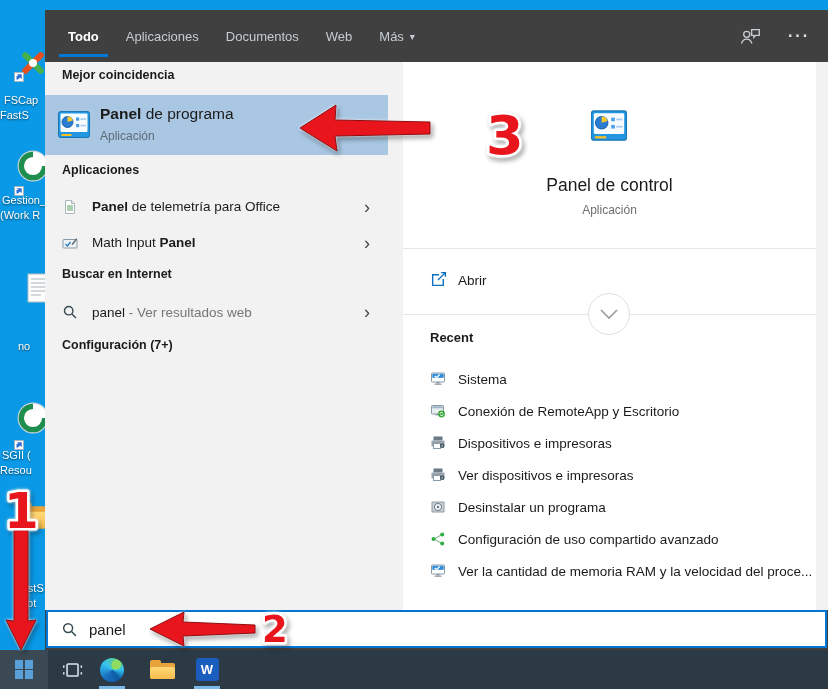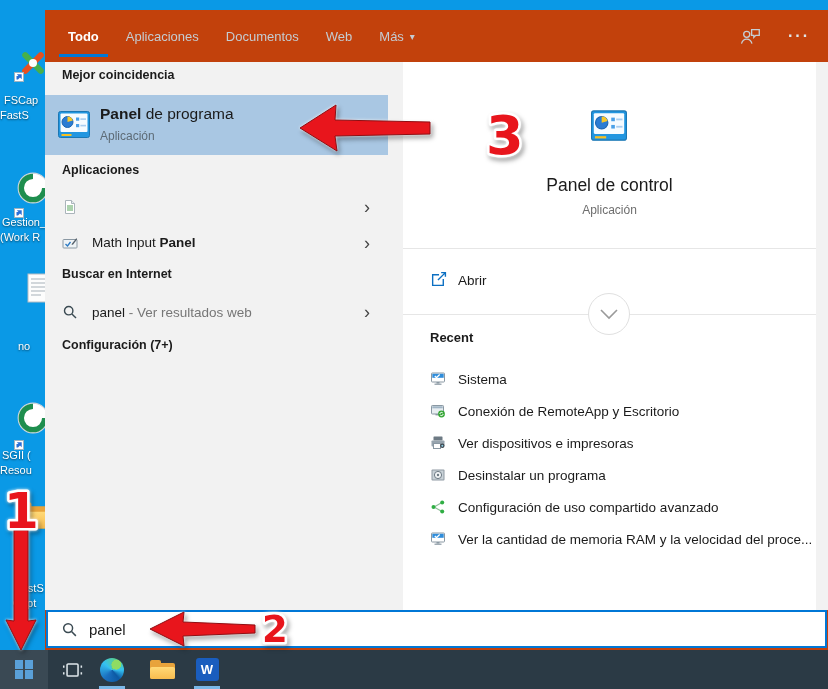--- a/index.html
+++ b/index.html
@@ -7,21 +7,21 @@
   body { font-family:"Liberation Sans", sans-serif; }
   .screen { position:relative; width:828px; height:689px; background:#0a99e6; overflow:hidden; }
 
   
   .desk-item { position:absolute; color:#fff; font-size:11px; text-shadow:0 1px 2px rgba(0,0,0,.6); }
   .desk-item .dlabel { position:absolute; white-space:nowrap; }
   .badge { position:absolute; left:0; bottom:0; width:10px; height:10px; background:#fff; border:1px solid #9fb2c0; }
   .badge svg { display:block; }
 
   
-  .window { position:absolute; left:45px; top:10px; width:783px; height:640px; background:#c2410c; z-index:5; }
+  .window { position:absolute; left:45px; top:10px; width:783px; height:640px; background:#404040; z-index:5; }
   .win-header { position:absolute; left:0; top:0; width:100%; height:52px; display:flex; align-items:stretch; }
   .tabs { display:flex; align-items:stretch; padding-left:23px; gap:27px; }
   .tab { position:relative; display:flex; align-items:center; color:#c5ccd2; font-size:13px; cursor:default; }
   .tab.active { color:#fff; font-weight:bold; }
   .tab.active::after { content:""; position:absolute; left:-9px; right:-9px; bottom:5px; height:3.5px; background:#0078d7; }
   .tab .caret { font-size:10px; margin-left:6px; color:#c5ccd2; }
   .header-right { position:absolute; right:18px; top:0; height:52px; display:flex; align-items:center; gap:26px; }
   .hdr-btn { display:flex; align-items:center; justify-content:center; }
   .ellipsis { color:#dfe6ea; font-size:16px; font-weight:bold; letter-spacing:2px; }
 
@@ -108,21 +108,21 @@
     </svg>
     <span class="badge" style="left:14px;bottom:48px;">
         <svg width="8" height="8" viewBox="0 0 8 8">
           <path d="M1.5 6.5V3h2L1.8 1.3h4.9v4.9L5 4.5 3 6.5z" fill="#2a6fd6"></path>
         </svg>
       </span>
     <span class="dlabel" style="left:4px;top:49px;">FSCap</span>
     <span class="dlabel" style="left:0;top:64px;">FastS</span>
   </div>
 
-  <div class="desk-item" style="left:0;top:171px;width:60px;height:75px;">
+  <div class="desk-item" style="left:0;top:149px;width:60px;height:75px;">
     <svg style="position:absolute;left:16px;top:0;" width="34" height="34" viewBox="0 0 32 32">
       <circle cx="16" cy="16" r="14" fill="#fff" stroke="#cfd6da"></circle>
       <path d="M16 5a11 11 0 1 0 11 11" fill="none" stroke="#1e8e4e" stroke-width="5"></path>
     </svg>
     <span class="badge" style="left:14px;bottom:28px;">
         <svg width="8" height="8" viewBox="0 0 8 8">
           <path d="M1.5 6.5V3h2L1.8 1.3h4.9v4.9L5 4.5 3 6.5z" fill="#2a6fd6"></path>
         </svg>
       </span>
     <span class="dlabel" style="left:2px;top:45px;">Gestion_</span>
@@ -218,20 +218,21 @@
         </div>
 
         <div class="sec-header" style="top:101px;">Aplicaciones</div>
 
         <div class="rail-row" style="top:128px;">
           <svg class="ricon" viewBox="0 0 16 16">
             <path d="M3.5 1.5h6l3 3v10h-9z" fill="#fff" stroke="#aab4bb"></path>
             <path d="M9.5 1.5v3h3" fill="#e8eef2" stroke="#aab4bb"></path>
             <path d="M5 7h6M5 9h6M5 11h6" stroke="#58a55c" stroke-width="1"></path>
           </svg>
+          <span class="rlabel"><b>Panel</b><span> de telemetría para Office</span></span>
           <span class="chev">›</span>
         </div>
 
         <div class="rail-row" style="top:164px;">
           <svg class="ricon" viewBox="0 0 16 16">
             <rect x="1" y="4.5" width="14" height="8.5" rx="0.8" fill="#eef3f6" stroke="#8a98a3"></rect>
             <path d="M3.5 9l2 2 3-4" stroke="#2b79c2" stroke-width="1.3" fill="none"></path>
             <path d="M14.5 3l-4.5 5.5-.4 1.6 1.5-.6L15 4.5z" fill="#55606a"></path>
           </svg>
           <span class="rlabel"><span>Math Input </span><b>Panel</b></span>
@@ -303,20 +304,30 @@
             <svg class="ricon" viewBox="0 0 16 16">
               <rect x="1.5" y="2.5" width="12" height="8.5" rx="0.8" fill="#e8eef2" stroke="#8a98a3"></rect>
               <rect x="2.3" y="3.3" width="10.4" height="2" fill="#9fb4c4"></rect>
               <rect x="5.5" y="11" width="3" height="1.4" fill="#8a98a3"></rect>
               <circle cx="11.5" cy="11" r="3.4" fill="#35a635"></circle>
               <path d="M9.9 11a1.6 1.6 0 0 1 2.9-1M13.1 11a1.6 1.6 0 0 1-2.9 1" stroke="#fff" stroke-width="0.9" fill="none"></path>
             </svg>
             <span class="rlabel">Conexión de RemoteApp y Escritorio</span>
           </div>
 
+          <div class="recent-item">
+            <svg class="ricon" viewBox="0 0 16 16">
+              <rect x="3.5" y="1.5" width="9" height="4" rx="0.6" fill="#6d7a84"></rect>
+              <rect x="1.5" y="5.5" width="13" height="6" rx="0.8" fill="#97a4ae"></rect>
+              <rect x="3.5" y="8.5" width="7" height="5" fill="#fff" stroke="#8a98a3"></rect>
+              <circle cx="12.3" cy="10.8" r="2.2" fill="#3d464d"></circle>
+              <circle cx="12.3" cy="10.8" r="1" fill="#8fd0e8"></circle>
+            </svg>
+            <span class="rlabel">Dispositivos e impresoras</span>
+          </div>
 
           <div class="recent-item">
             <svg class="ricon" viewBox="0 0 16 16">
               <rect x="3.5" y="1.5" width="9" height="4" rx="0.6" fill="#6d7a84"></rect>
               <rect x="1.5" y="5.5" width="13" height="6" rx="0.8" fill="#97a4ae"></rect>
               <rect x="3.5" y="8.5" width="7" height="5" fill="#fff" stroke="#8a98a3"></rect>
               <circle cx="12.3" cy="10.8" r="2.2" fill="#3d464d"></circle>
               <circle cx="12.3" cy="10.8" r="1" fill="#8fd0e8"></circle>
             </svg>
             <span class="rlabel">Ver dispositivos e impresoras</span>

